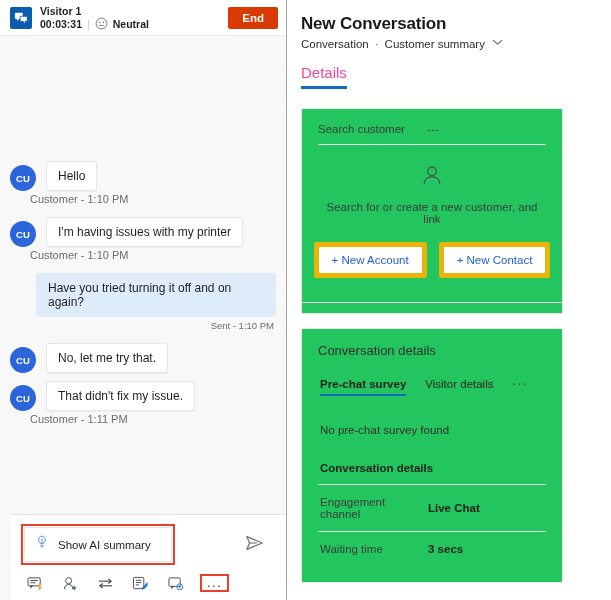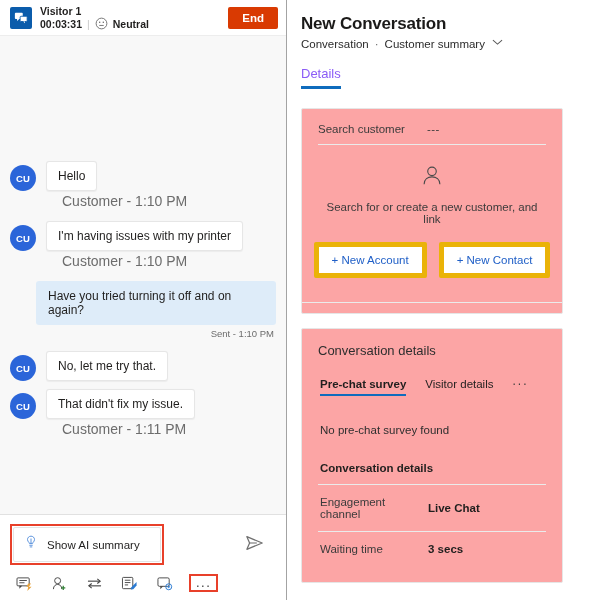--- a/index.html
+++ b/index.html
@@ -72,30 +72,31 @@
   }
   .bubble-out {
     background: #deecf9;
     border-radius: 3px;
     padding: 8px 12px;
     font-size: 12px; color: #201f1e;
     max-width: 240px;
   }
   .row-out { display: flex; justify-content: flex-end; margin-bottom: 3px; }
   .stamp {
-    font-size: 14px; color: #6c6c6c;
-    margin: 2px 0 12px 52px;
+    font-size: 11px; color: #6c6c6c;
+    margin: 2px 0 12px 20px;
   }
   .stamp-out { text-align: right; margin: 2px 2px 12px 0; font-size: 9.5px; color: #6c6c6c; }
 
   
   .compose {
     flex: 0 0 auto; background: #ffffff;
     border-top: 1px solid #e1e1e1;
     padding: 9px 10px 6px 10px;
+    margin-left: 11px;
   }
   .compose-row { display: flex; align-items: center; justify-content: space-between; }
   .ai-highlight {
     border: 2px solid #e8402a;
     padding: 1px;
     display: inline-block;
   }
   .ai-summary-btn {
     display: flex; align-items: center;
     background: #ffffff;
@@ -129,29 +130,29 @@
   .breadcrumb {
     display: flex; align-items: flex-start;
     font-size: 11.5px; color: #2b2b2b;
     margin-top: 4px;
   }
   .crumb-dot { margin: 0 6px; color: #6b6b6b; }
   .crumb-chevron { margin-left: 7px; display: flex; align-items: center; }
 
   .tabstrip { margin-top: 14px; }
   .tab-details { display: inline-block; padding-bottom: 5px; cursor: pointer; }
-  .tab-details span { font-size: 13px; color: #8b5cf6; }
+  .tab-details span { font-size: 15px; color: #ec4899; }
   .tab-underline { height: 2.5px; background: #0f6cbd; margin-top: 4px; }
 
   .card {
     border: 1px solid #e6e6e6;
     border-radius: 2px;
     margin-top: 14px;
     margin-right: 14px;
-    background: #fca5a5;
+    background: #22c55e;
   }
   .card-pad { padding: 14px 16px 16px 16px; }
 
   .search-row { display: flex; align-items: baseline; padding-bottom: 9px; }
   .search-label { font-size: 11.5px; color: #3b3b3b; }
   .search-value { font-size: 11.5px; color: #3b3b3b; margin-left: 22px; letter-spacing: .5px; }
   .hr { height: 1px; background: #ebebeb; }
 
   .empty-state { text-align: center; padding: 18px 6px 4px 6px; }
   .empty-caption { font-size: 11.5px; color: #3b3b3b; margin-top: 8px; }

